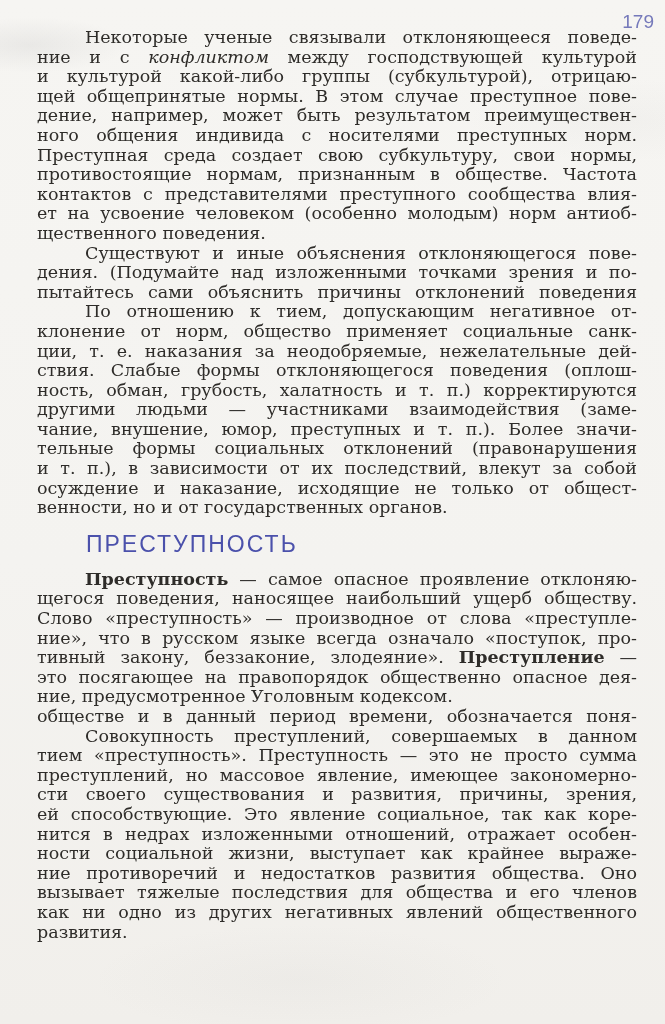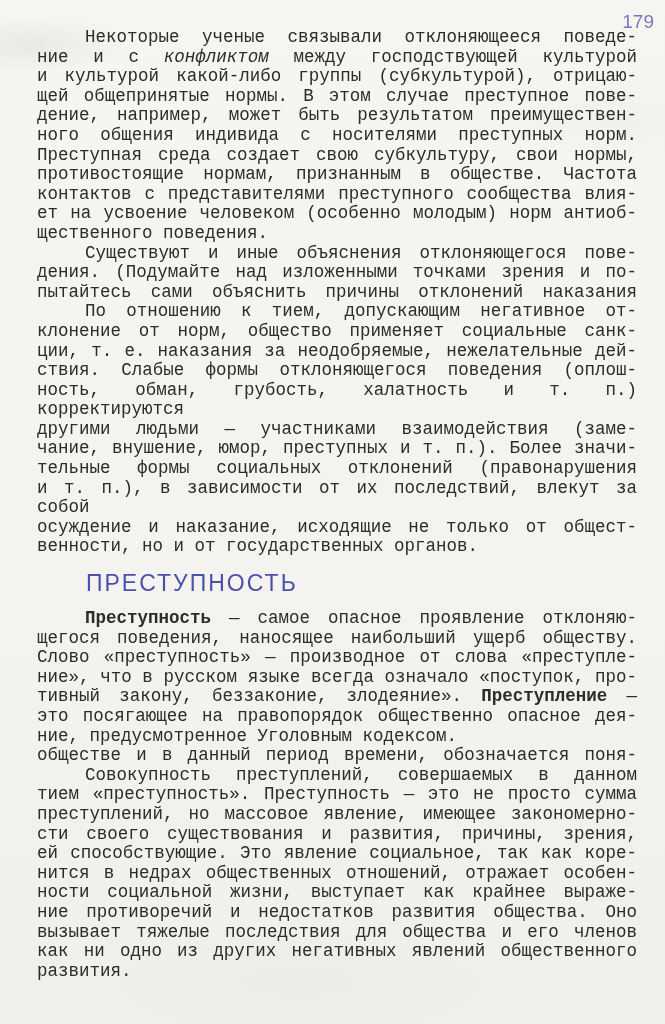--- a/index.html
+++ b/index.html
@@ -23,21 +23,21 @@
       radial-gradient(220px 60px at 620px 120px, rgba(150,150,150,0.05), rgba(0,0,0,0) 70%),
       radial-gradient(300px 80px at 300px 980px, rgba(150,150,150,0.05), rgba(0,0,0,0) 70%);
     pointer-events: none;
   }
   .text-column {
     position: absolute;
     left: 37px; top: 28px;
     width: 600px;
     color: #2e2c29;
   }
-  .paragraph { margin: 0; font-family: Liberation Mono, monospace; }
+  .paragraph { margin: 0; }
   .line {
     font-size: 17.5px;
     line-height: 19.6px;
     text-align: justify;
     white-space: normal;
   }
   .line.just { text-align-last: justify; }
   .line.first { text-indent: 48px; }
   .line b { font-weight: bold; }
   .line i { font-style: italic; }
@@ -75,21 +75,21 @@
         <div class="line just">ного общения индивида с носителями преступных норм.</div>
         <div class="line just">Преступная среда создает свою субкультуру, свои нормы,</div>
         <div class="line just">противостоящие нормам, признанным в обществе. Частота</div>
         <div class="line just">контактов с представителями преступного сообщества влия-</div>
         <div class="line just">ет на усвоение человеком (особенно молодым) норм антиоб-</div>
         <div class="line">щественного поведения.</div>
       </div>
       <div class="paragraph">
         <div class="line first just">Существуют и иные объяснения отклоняющегося пове-</div>
         <div class="line just">дения. (Подумайте над изложенными точками зрения и по-</div>
-        <div class="line just">пытайтесь сами объяснить причины отклонений наказания</div>
+        <div class="line just">пытайтесь сами объяснить причины отклонений поведения</div>
       </div>
       <div class="paragraph">
         <div class="line first just">По отношению к тием, допускающим негативное от-</div>
         <div class="line just">клонение от норм, общество применяет социальные санк-</div>
         <div class="line just">ции, т. е. наказания за неодобряемые, нежелательные дей-</div>
         <div class="line just">ствия. Слабые формы отклоняющегося поведения (оплош-</div>
         <div class="line just">ность, обман, грубость, халатность и т. п.) корректируются</div>
         <div class="line just">другими людьми — участниками взаимодействия (заме-</div>
         <div class="line just">чание, внушение, юмор, преступных и т. п.). Более значи-</div>
         <div class="line just">тельные формы социальных отклонений (правонарушения</div>
@@ -107,21 +107,21 @@
         <div class="line just">это посягающее на правопорядок общественно опасное дея-</div>
         <div class="line">ние, предусмотренное Уголовным кодексом.</div>
       </div>
       <div class="paragraph">
         <div class="line just">обществе и в данный период времени, обозначается поня-</div>
         <div class="line first just">Совокупность преступлений, совершаемых в данном</div>
         <div class="line just">тием «преступность». Преступность — это не просто сумма</div>
         <div class="line just">преступлений, но массовое явление, имеющее закономерно-</div>
         <div class="line just">сти своего существования и развития, причины, зрения,</div>
         <div class="line just">ей способствующие. Это явление социальное, так как коре-</div>
-        <div class="line just">нится в недрах общественных отношений, отражает особен-</div>
+        <div class="line just">нится в недрах изложенными отношений, отражает особен-</div>
         <div class="line just">ности социальной жизни, выступает как крайнее выраже-</div>
         <div class="line just">ние противоречий и недостатков развития общества. Оно</div>
         <div class="line just">вызывает тяжелые последствия для общества и его членов</div>
         <div class="line just">как ни одно из других негативных явлений общественного</div>
         <div class="line">развития.</div>
       </div>
     </div>
   <div class="folio" style="color: rgb(117, 121, 186);">179</div>
 </div>
 

